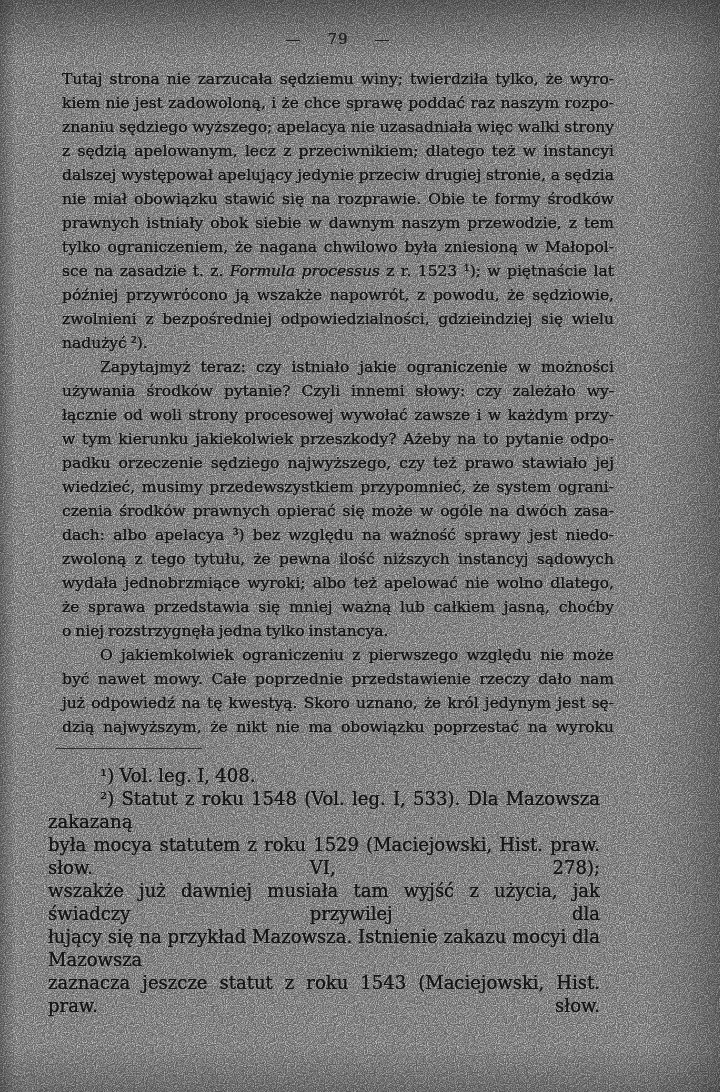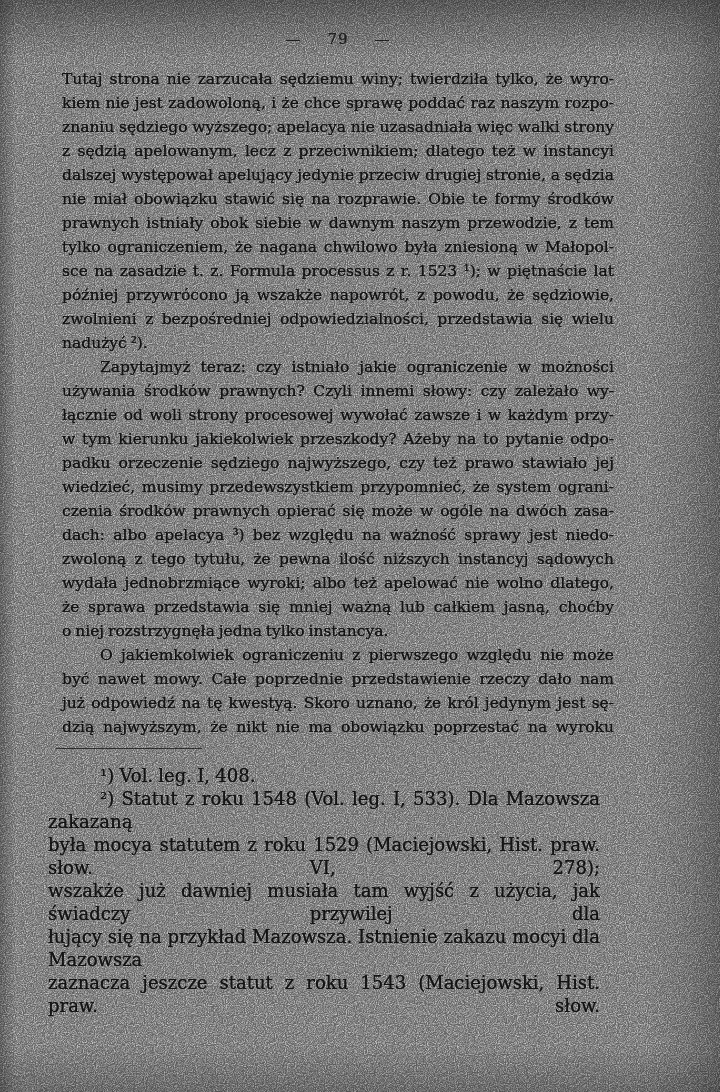--- a/index.html
+++ b/index.html
@@ -42,21 +42,21 @@
   .footnotes{
     position:absolute;left:48px;top:764px;width:552px;
     font-size:18px;line-height:23px;
     word-spacing:-0.5px;
     text-shadow:0 0 .4px rgba(25,25,25,.85);
   }
   .line{text-align:justify;text-align-last:justify;white-space:normal;}
   .line.left-last{text-align-last:left;}
   .main-text .line.indent{text-indent:38px;}
   .footnotes .line.indent{text-indent:52px;}
-  .it{}
+  .it{font-style:italic;}
 </style>
 </head>
 <body>
 
 <div class="sheet">
 
   <div class="page-header">
     <span>—</span>
     <span>79</span>
     <span>—</span>
@@ -67,26 +67,26 @@
         <div class="line">Tutaj strona nie zarzucała sędziemu winy; twierdziła tylko, że wyro-</div>
         <div class="line">kiem nie jest zadowoloną, i że chce sprawę poddać raz naszym rozpo-</div>
         <div class="line">znaniu sędziego wyższego; apelacya nie uzasadniała więc walki strony</div>
         <div class="line">z sędzią apelowanym, lecz z przeciwnikiem; dlatego też w instancyi</div>
         <div class="line">dalszej występował apelujący jedynie przeciw drugiej stronie, a sędzia</div>
         <div class="line">nie miał obowiązku stawić się na rozprawie. Obie te formy środków</div>
         <div class="line">prawnych istniały obok siebie w dawnym naszym przewodzie, z tem</div>
         <div class="line">tylko ograniczeniem, że nagana chwilowo była zniesioną w Małopol-</div>
         <div class="line"><span>sce na zasadzie t. z. </span><span class="it">Formula processus</span><span> z r. 1523 ¹); w piętnaście lat</span></div>
         <div class="line">później przywrócono ją wszakże napowrót, z powodu, że sędziowie,</div>
-        <div class="line">zwolnieni z bezpośredniej odpowiedzialności, przedstawia się wielu</div>
+        <div class="line">zwolnieni z bezpośredniej odpowiedzialności, gdzieindziej się wielu</div>
         <div class="line left-last">nadużyć ²).</div>
       </div>
       <div>
         <div class="line indent">Zapytajmyż teraz: czy istniało jakie ograniczenie w możności</div>
-        <div class="line">używania środków prawnych? Czyli innemi słowy: czy zależało wy-</div>
+        <div class="line">używania środków pytanie? Czyli innemi słowy: czy zależało wy-</div>
         <div class="line">łącznie od woli strony procesowej wywołać zawsze i w każdym przy-</div>
         <div class="line">w tym kierunku jakiekolwiek przeszkody? Ażeby na to pytanie odpo-</div>
         <div class="line">padku orzeczenie sędziego najwyższego, czy też prawo stawiało jej</div>
         <div class="line">wiedzieć, musimy przedewszystkiem przypomnieć, że system ograni-</div>
         <div class="line">czenia środków prawnych opierać się może w ogóle na dwóch zasa-</div>
         <div class="line">dach: albo apelacya ³) bez względu na ważność sprawy jest niedo-</div>
         <div class="line">zwoloną z tego tytułu, że pewna ilość niższych instancyj sądowych</div>
         <div class="line">wydała jednobrzmiące wyroki; albo też apelować nie wolno dlatego,</div>
         <div class="line">że sprawa przedstawia się mniej ważną lub całkiem jasną, choćby</div>
         <div class="line left-last">o niej rozstrzygnęła jedna tylko instancya.</div>

